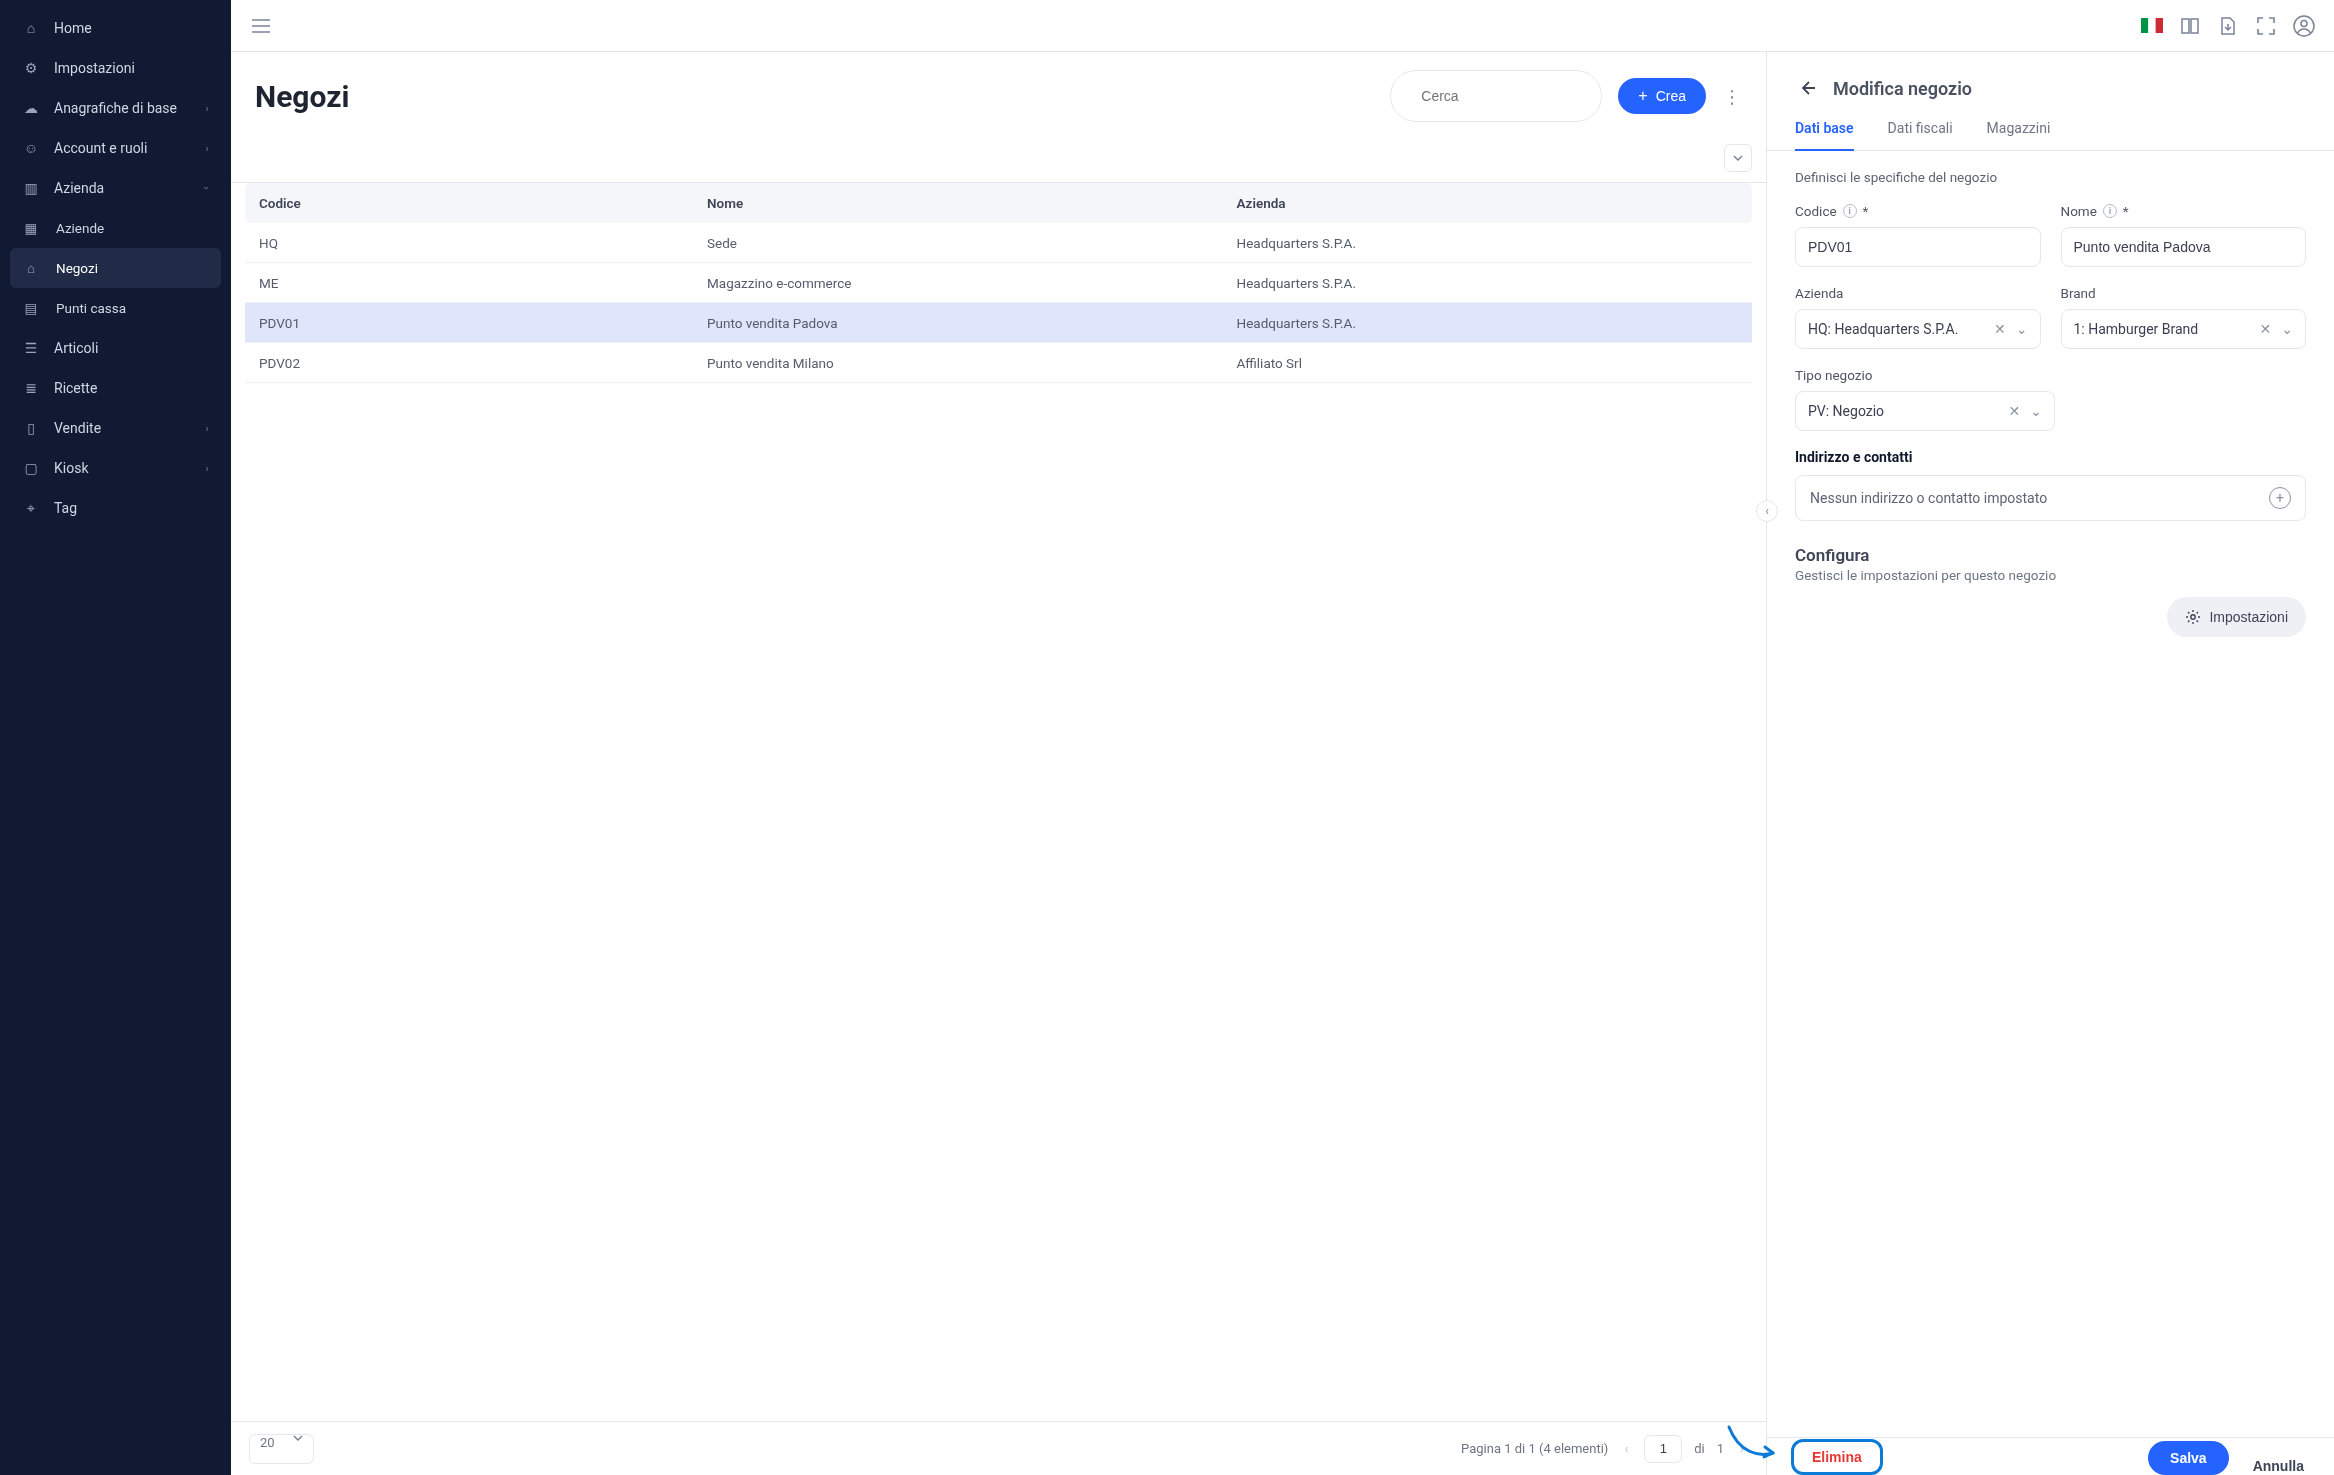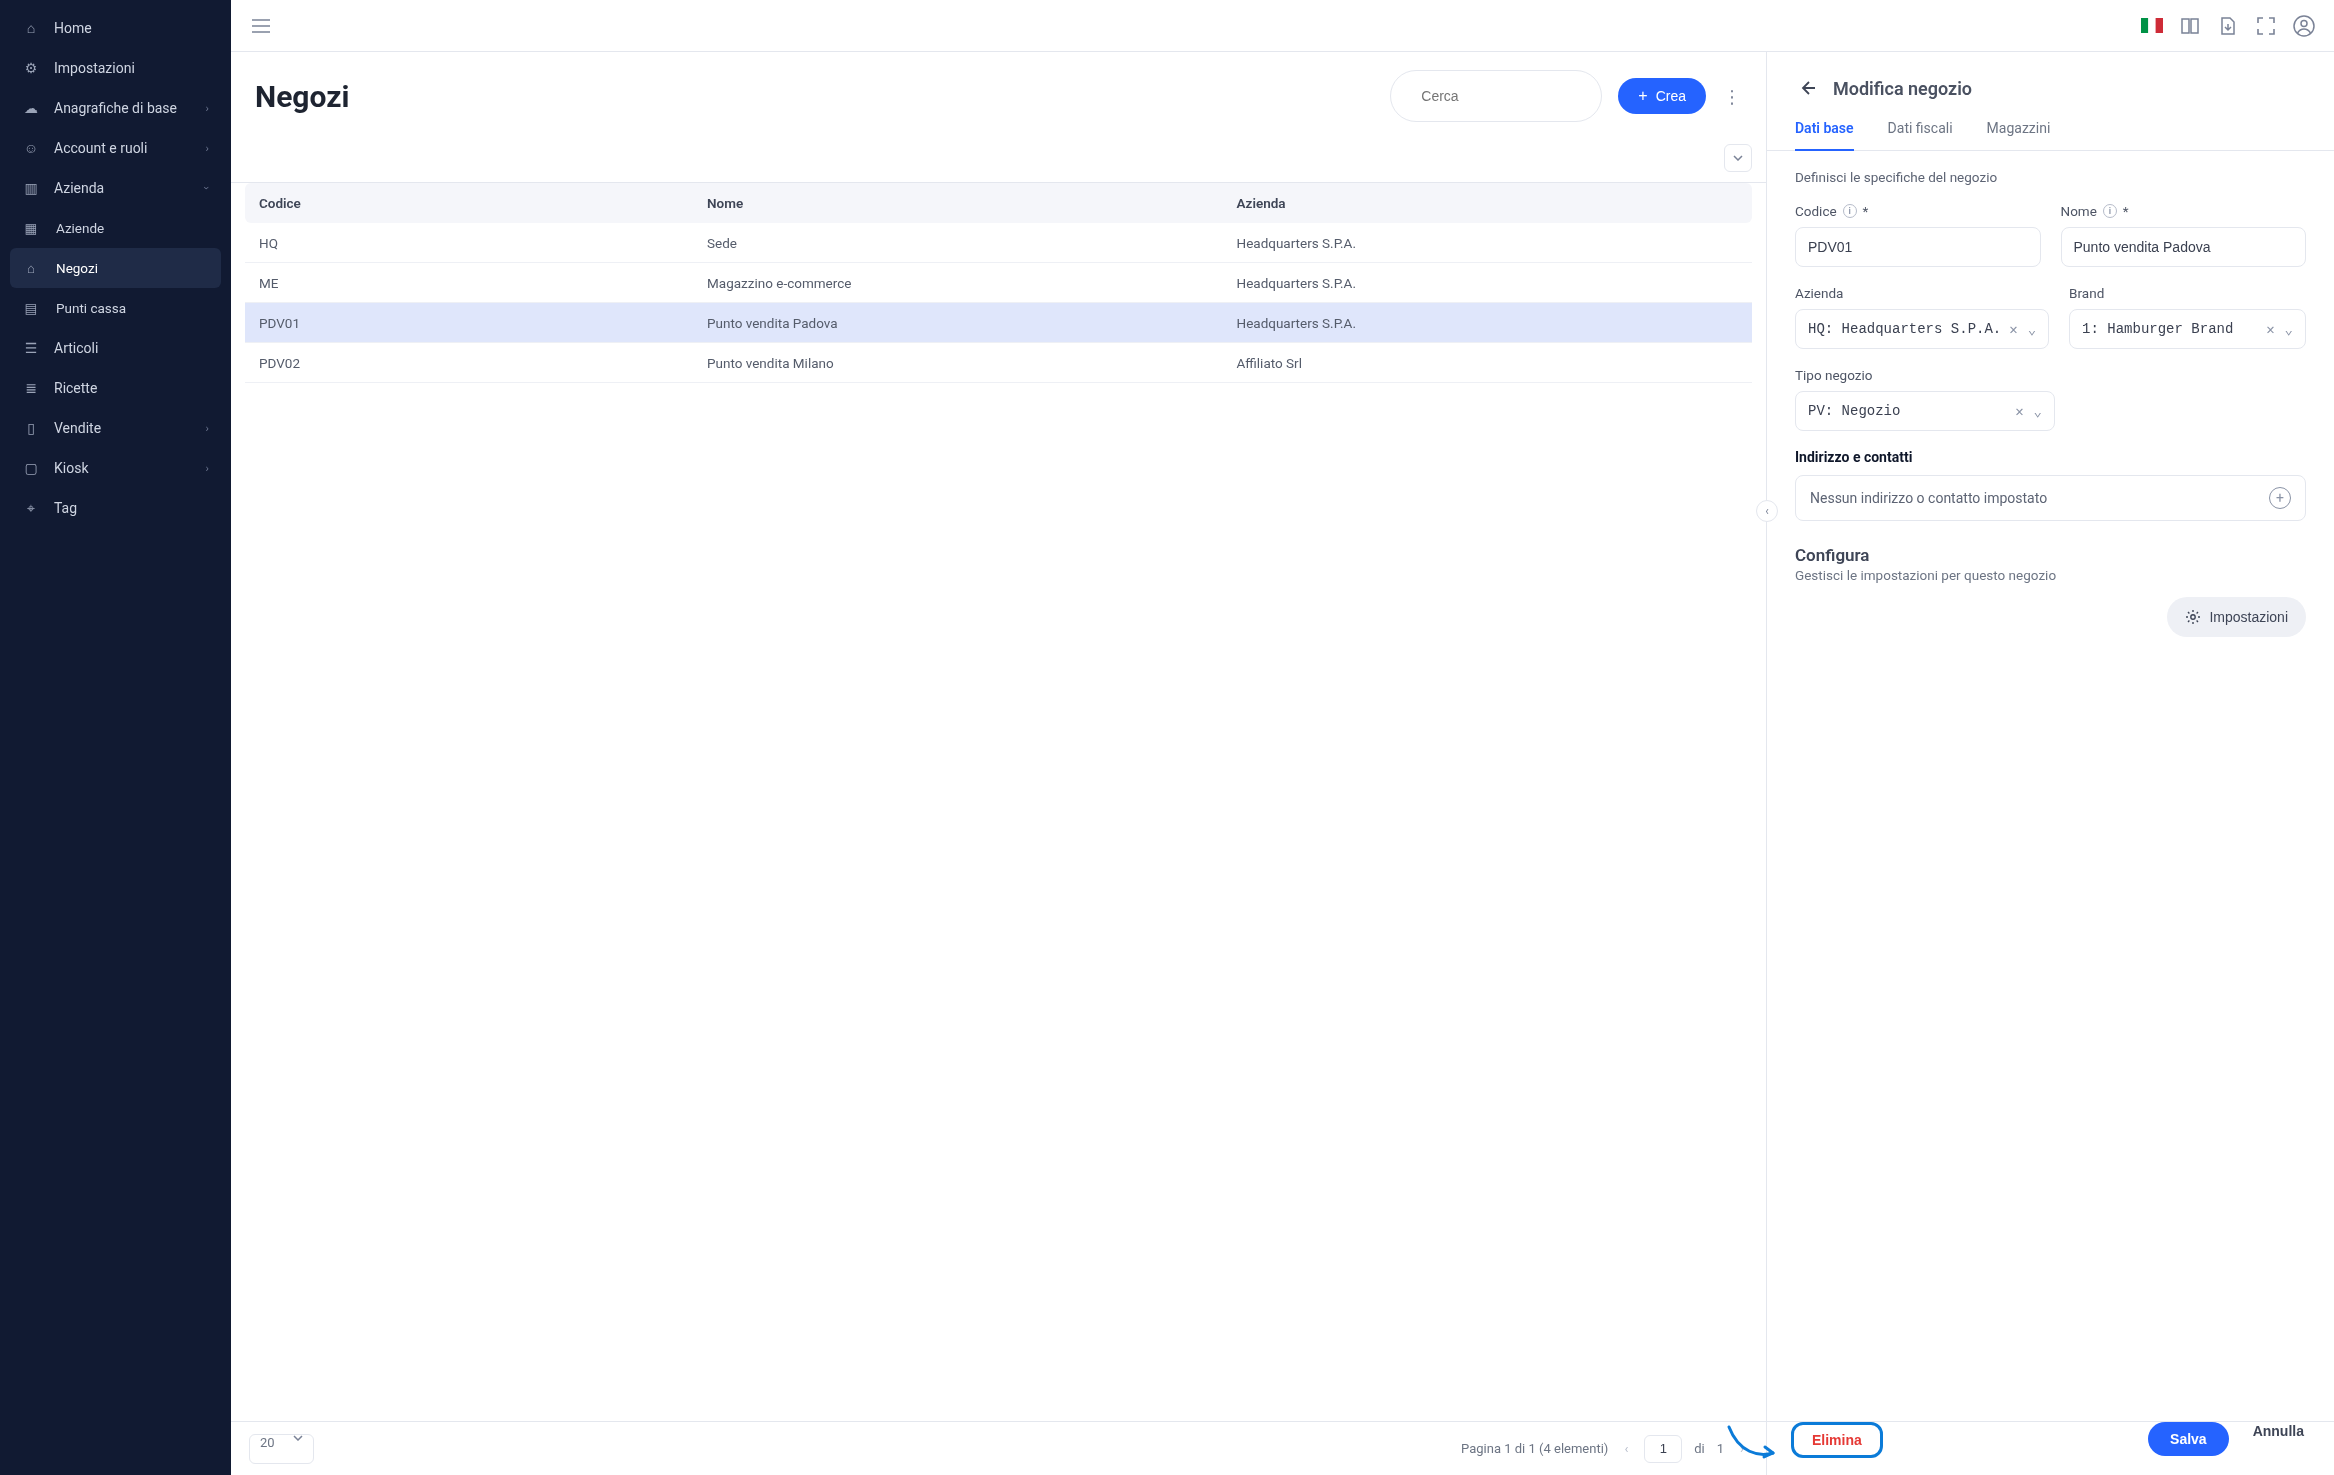--- a/index.html
+++ b/index.html
@@ -83,34 +83,34 @@
   .tab.active::after{content:"";position:absolute;left:0;right:0;bottom:-1px;height:2px;background:var(--blue);}
 
   .form{flex:1;overflow:auto;padding:18px 28px 20px;}
   .hint{font-size:13.5px;color:#5d6474;margin:0 0 18px;}
   .row{display:flex;gap:20px;margin-bottom:18px;}
   .field{flex:1;display:flex;flex-direction:column;gap:8px;}
   .label{font-size:13.5px;color:#4e5565;display:flex;align-items:center;gap:6px;}
   .label .info{width:14px;height:14px;border:1px solid #b6bcca;border-radius:999px;display:inline-flex;align-items:center;justify-content:center;font-size:9px;color:#8a93a6;font-weight:600;}
   .input, .select{height:40px;border:1px solid var(--border);border-radius:8px;padding:0 12px;font-size:14px;color:var(--ink);background:#fff;display:flex;align-items:center;}
   .input{outline:none;}
-  .select{justify-content:flex-end;gap:8px;cursor:pointer;font-family:Liberation Mono, monospace;}
+  .select{justify-content:flex-end;cursor:pointer;}
   .select .val{flex:1;white-space:nowrap;overflow:hidden;text-overflow:ellipsis;}
   .select .acts{display:flex;gap:10px;color:#8a93a6;}
   .half{max-width:260px;}
 
   .section-h{font-size:14px;font-weight:700;color:#0f172a;margin:10px 0 10px;}
   .addr-box{border:1px solid var(--border);border-radius:8px;height:46px;display:flex;align-items:center;justify-content:space-between;padding:0 14px;color:#5d6474;cursor:pointer;}
   .addr-box .plus{width:22px;height:22px;border:1.5px solid #8a93a6;border-radius:999px;display:flex;align-items:center;justify-content:center;color:#8a93a6;font-size:14px;}
 
   .cfg-h{font-size:17px;font-weight:600;color:#3e4556;margin:24px 0 2px;}
   .cfg-sub{font-size:13.5px;color:#6d7584;margin:0 0 14px;}
   .chip-btn{display:inline-flex;align-items:center;gap:8px;background:#eef0f5;border:none;height:40px;padding:0 18px;border-radius:999px;font-size:14px;color:#3e4556;font-weight:500;cursor:pointer;float:right;}
 
-  .detail-foot{height:54px;border-top:1px solid var(--border);display:flex;align-items:flex-start;padding:0 24px;gap:18px;}
+  .detail-foot{height:38px;border-top:1px solid var(--border);display:flex;align-items:flex-end;padding:0 24px;gap:18px;}
   .detail-foot .grow{flex:1;}
   .btn-del{color:var(--danger);background:#fff;border:3px solid #0b7bd8;height:36px;padding:0 18px;border-radius:12px;font-size:14px;font-weight:600;cursor:pointer;}
   .btn-save{background:var(--blue);color:#fff;border:none;height:34px;padding:0 22px;border-radius:999px;font-size:14px;font-weight:600;cursor:pointer;}
   .btn-cancel{background:transparent;border:none;color:#3e4556;font-size:14px;font-weight:600;cursor:pointer;}
 
   .annot-arrow{position:absolute;left:-42px;bottom:12px;pointer-events:none;}
   svg{display:block;}
 </style>
 </head>
 <body>

